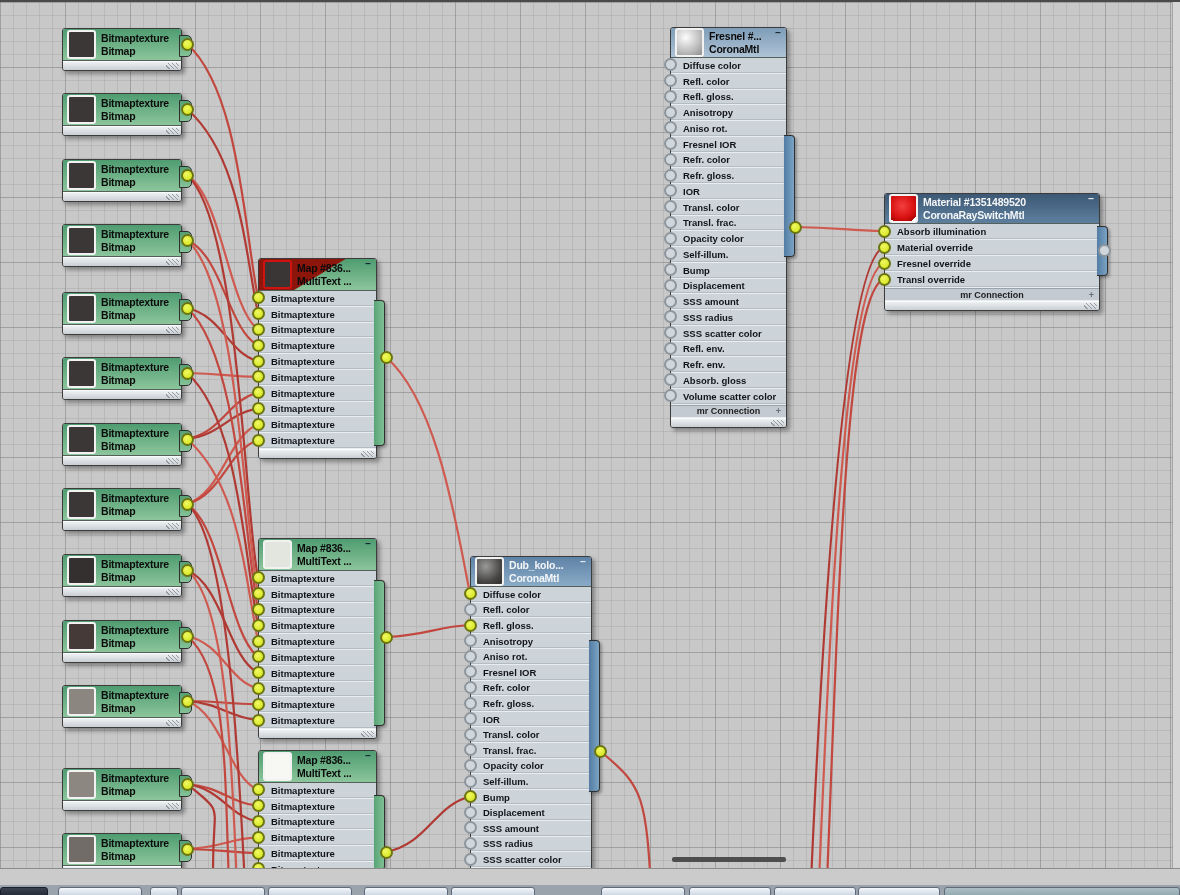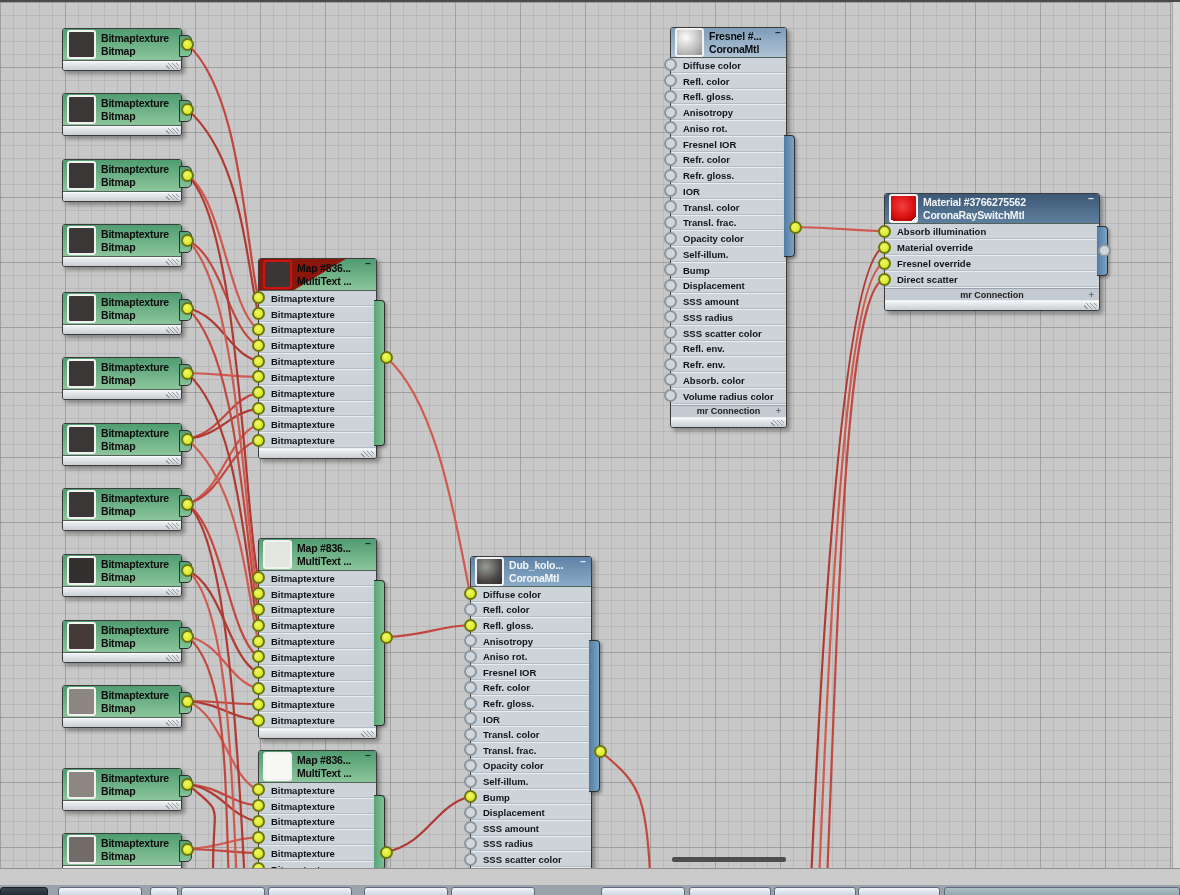--- a/index.html
+++ b/index.html
@@ -534,24 +534,24 @@
         <div class="row" style="height: 15.75px;">
           <span>SSS scatter color</span>
         </div>
         <div class="row" style="height: 15.75px;">
           <span>Refl. env.</span>
         </div>
         <div class="row" style="height: 15.75px;">
           <span>Refr. env.</span>
         </div>
         <div class="row" style="height: 15.75px;">
-          <span>Absorb. color</span>
-        </div>
-        <div class="row" style="height: 15.75px;">
-          <span>Volume radius color</span>
+          <span>Absorb. gloss</span>
+        </div>
+        <div class="row" style="height: 15.75px;">
+          <span>Volume scatter color</span>
         </div>
         <div class="mrconn" style="height: 13px;">
           <span>mr Connection</span>
           <span class="plus">+</span>
         </div>
         <div class="foot">
           <div class="grip"></div>
         </div>
       </div>
       <div class="sock on" style="left: 463.5px; top: 587.3px;"></div>
@@ -645,36 +645,36 @@
         </div>
       </div>
       <div class="sock on" style="left: 877.5px; top: 224.5px;"></div>
       <div class="sock on" style="left: 877.5px; top: 240.5px;"></div>
       <div class="sock on" style="left: 877.5px; top: 256.5px;"></div>
       <div class="sock on" style="left: 877.5px; top: 272.5px;"></div>
       <div class="node" style="left: 884px; top: 193px; width: 214px;">
         <div class="hdr blue-dark" style="height: 30px;">
           <div class="thumb" style="background: radial-gradient(circle at 45% 40%, rgb(242, 64, 64), rgb(216, 15, 15) 60%, rgb(168, 8, 8) 85%, rgb(255, 255, 255) 86%);"></div>
           <div class="titles white">
-            <div>Material #3766275562</div>
+            <div>Material #1351489520</div>
             <div>CoronaRaySwitchMtl</div>
           </div>
           <div class="minbtn white">−</div>
         </div>
         <div class="row" style="height: 16px;">
           <span>Absorb illumination</span>
         </div>
         <div class="row" style="height: 16px;">
           <span>Material override</span>
         </div>
         <div class="row" style="height: 16px;">
           <span>Fresnel override</span>
         </div>
         <div class="row" style="height: 16px;">
-          <span>Direct scatter</span>
+          <span>Transl override</span>
         </div>
         <div class="mrconn" style="height: 13px;">
           <span>mr Connection</span>
           <span class="plus">+</span>
         </div>
         <div class="foot">
           <div class="grip"></div>
         </div>
       </div>
       <div class="tab green" style="left: 374px; top: 300px; height: 144px;"></div>

